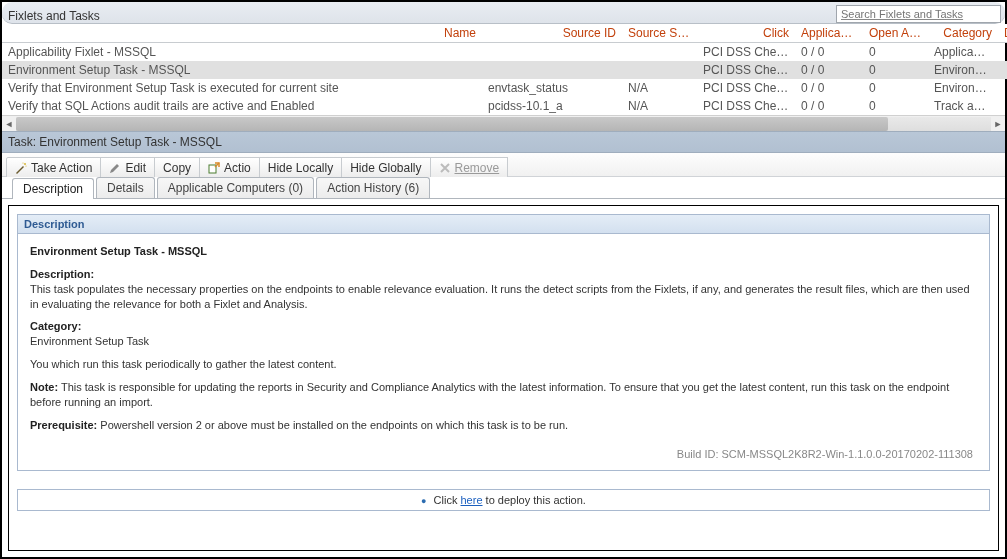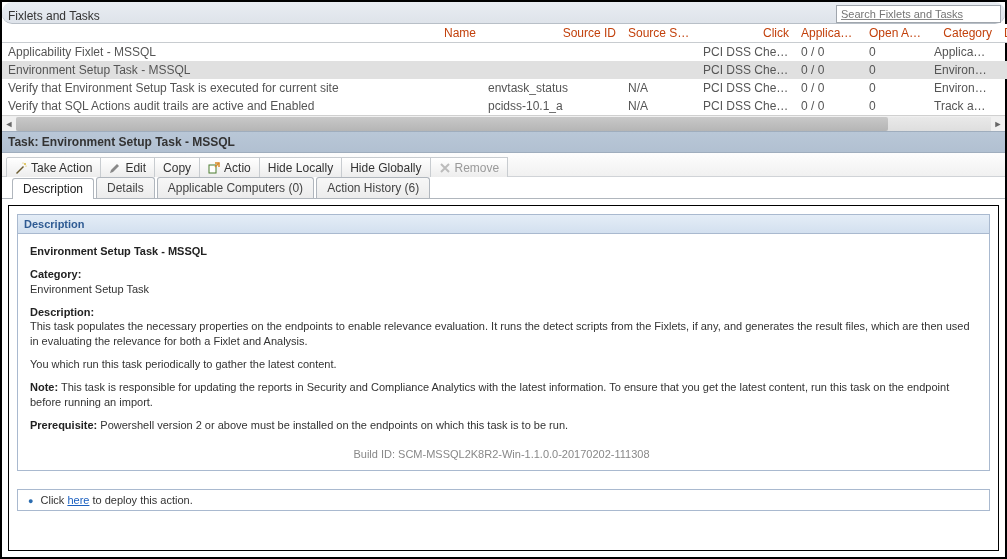--- a/index.html
+++ b/index.html
@@ -69,21 +69,20 @@
   .hscroll .thumb { position:absolute; left:0; top:0; height:14px; width:872px; background: linear-gradient(#c8c8c8,#b5b5b5); border-radius: 2px;}
 
   
   .task-title {
     background: linear-gradient(#b9c7d7, #b1c0d1);
     color: #333;
     padding: 3px 6px;
     font-size: 12px;
     border-top: 1px solid #9fadbd;
     border-bottom: 1px solid #9fadbd;
-    font-weight: bold;
   }
 
   
   .toolbar {
     display: flex;
     align-items: stretch;
     background: linear-gradient(#fdfdfd,#f1f1f1);
     border-bottom: 1px solid #d0d3d7;
     padding: 4px 4px 0 4px;
     gap: 0;
@@ -95,21 +94,21 @@
     border: 1px solid #c8ccd0;
     background: linear-gradient(#fff, #ececec);
     margin-right: -1px;
     font-size: 12px;
     color: #333;
     height: 22px;
     cursor: default;
     gap: 4px;
   }
   .toolbar .btn.primary { border-radius: 2px 0 0 2px;}
-  .toolbar .btn.disabled { color: #9a9a9a; }
+  .toolbar .btn.disabled { color: #9a9a9a; text-decoration: underline; }
   .toolbar .btn .ico { width: 12px; height: 12px; display:inline-block; }
   .ico svg { width:12px; height:12px; display:block;}
 
   
   .tabs {
     display:flex;
     border-bottom: 1px solid #b0b6bd;
     background: #fff;
     padding-left: 10px;
     height: 22px;
@@ -152,22 +151,22 @@
     padding: 3px 6px;
     border-bottom: 1px solid #a9b9cf;
   }
   .panel-body {
     padding: 10px 12px;
     font-size: 11px;
     color: #333;
   }
   .panel-body p { margin: 0 0 8px 0; line-height: 1.35; }
   .panel-body .hdr { font-weight: bold; color: #222; }
-  .buildid { text-align: center; color: #888; font-size: 11px; padding: 8px 4px 0 0;}
-  .actions-body { padding: 4px 10px; font-size: 11px; color:#333;}
+  .buildid { text-align: right; color: #888; font-size: 11px; padding: 8px 4px 0 0;}
+  .actions-body { padding: 4px 10px; font-size: 11px; color:#333;text-align:center;}
   .actions-body .bullet { color:#2b6cb0; font-size:9px; margin-right:4px;}
   .actions-body a { color: #1a5fbf; text-decoration: underline;}
 </style>
 </head>
 <body>
 <div class="frame">
 
 <div class="top-header">
   <div class="title">Fixlets and Tasks</div>
   <input class="search" placeholder="Search Fixlets and Tasks" style="">
@@ -304,24 +303,24 @@
   <div class="tab">Details</div>
   <div class="tab">Applicable Computers (0)</div>
   <div class="tab">Action History (6)</div>
 </div>
 
 <div class="content">
   <div class="panel">
     <div class="panel-head">Description</div>
     <div class="panel-body">
       <p class="hdr">Environment Setup Task - MSSQL</p>
+      <p><span class="hdr">Description:</span><br>
+         <span>This task populates the necessary properties on the endpoints to enable relevance evaluation. It runs the detect scripts from the Fixlets, if any, and generates the result files, which are then used in evaluating the relevance for both a Fixlet and Analysis.</span></p>
       <p><span class="hdr">Category:</span><br>
          <span>Environment Setup Task</span></p>
-      <p><span class="hdr">Description:</span><br>
-         <span>This task populates the necessary properties on the endpoints to enable relevance evaluation. It runs the detect scripts from the Fixlets, if any, and generates the result files, which are then used in evaluating the relevance for both a Fixlet and Analysis.</span></p>
       <p>You which run this task periodically to gather the latest content.</p>
       <p><span class="hdr">Note:</span>
          <span>This task is responsible for updating the reports in Security and Compliance Analytics with the latest information. To ensure that you get the latest content, run this task on the endpoint before running an import.</span></p>
       <p><span class="hdr">Prerequisite:</span>
          <span>Powershell version 2 or above must be installed on the endpoints on which this task is to be run.</span></p>
       <div class="buildid">Build ID: SCM-MSSQL2K8R2-Win-1.1.0.0-20170202-111308</div>
     </div>
   </div>
 
   <div class="panel" style="margin-top:18px;">

